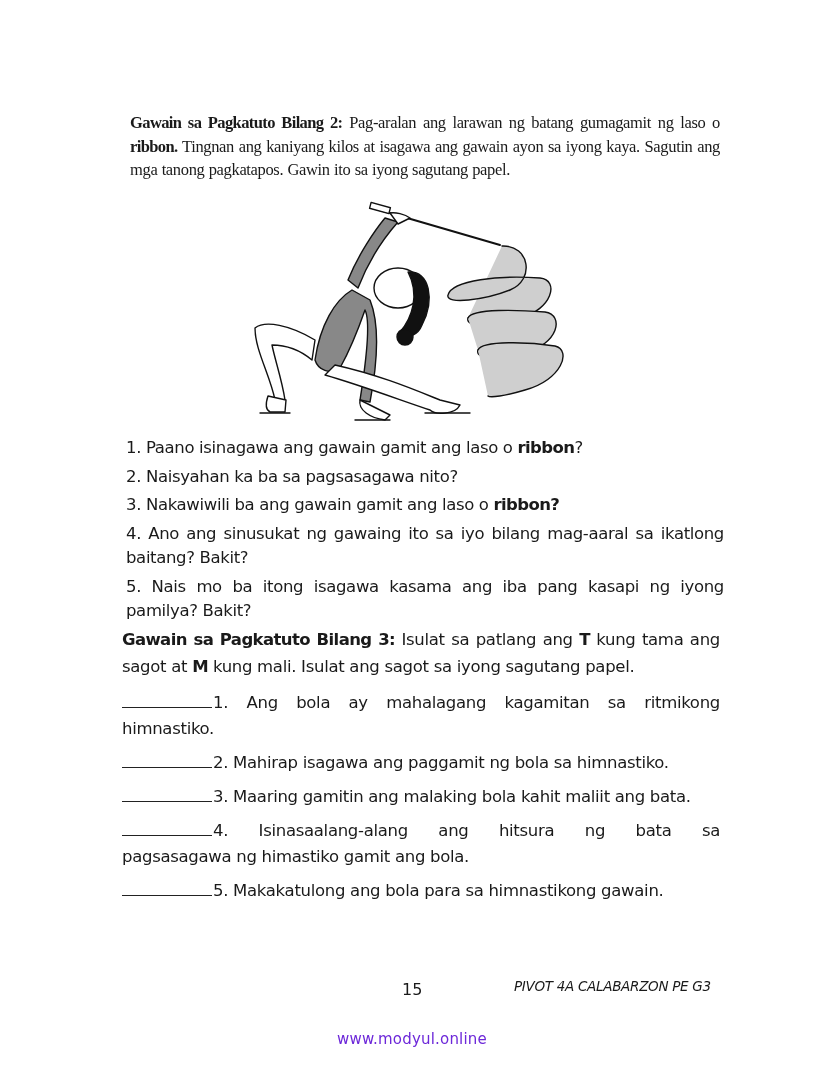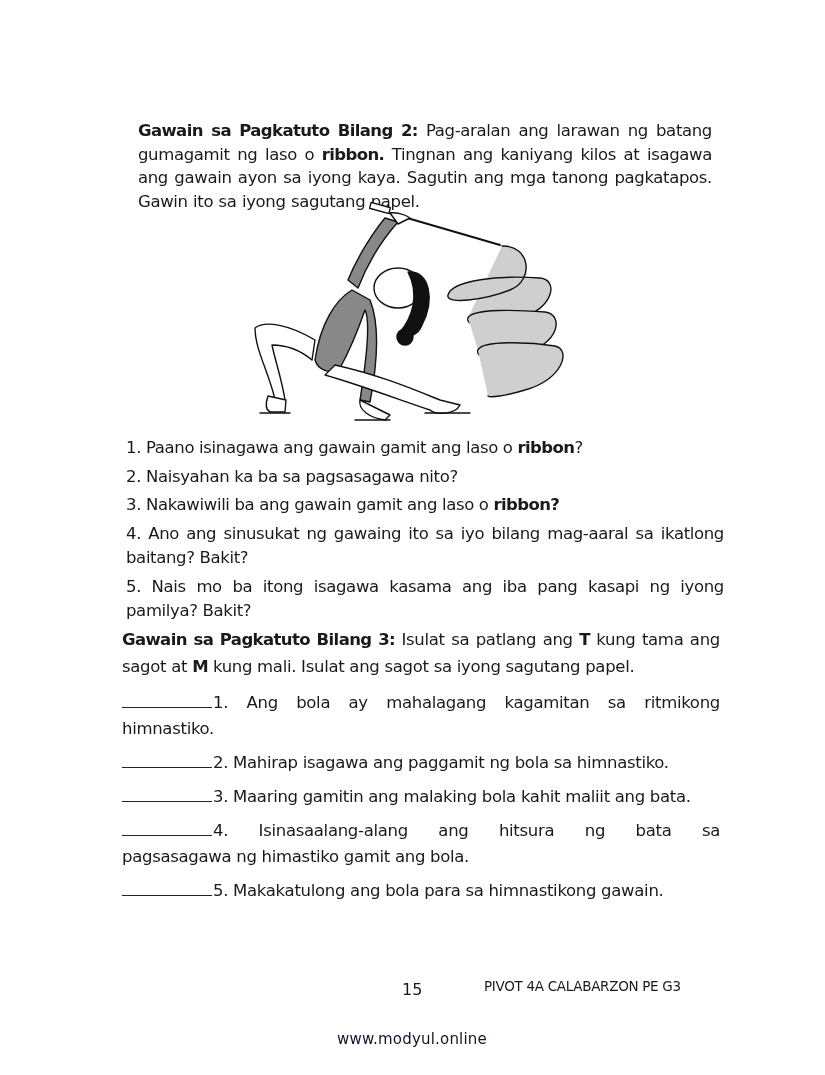--- a/index.html
+++ b/index.html
@@ -1,29 +1,29 @@
 <!DOCTYPE html>
 <html><head>
 <meta charset="utf-8">
 <style>
   html, body { margin: 0; padding: 0; background: #ffffff; }
   body { width: 825px; height: 1075px; position: relative; overflow: hidden;
          font-family: "DejaVu Sans", sans-serif; color: #1a1a1a; }
   .page { position: absolute; left: 122px; top: 103px; width: 606px; }
-  .para { font-size: 16.5px; line-height: 23.5px; text-align: justify; margin: 16px; letter-spacing: -0.35px; word-spacing: 0.5px; }
+  .para { font-size: 16.5px; line-height: 23.5px; text-align: justify; margin: 8px; letter-spacing: -0.35px; word-spacing: 0.5px; font-family: Liberation Serif, serif; }
   .b { font-weight: bold; letter-spacing: -0.6px; }
   .illus { position: absolute; left: 240px; top: 200px; width: 360px; height: 225px; }
   .qlist { position: absolute; left: 122px; top: 432px; width: 606px; }
   .q { font-size: 16.5px; line-height: 24.5px; text-align: justify; margin: 4px; letter-spacing: -0.35px; }
   .act3 { position: absolute; left: 122px; top: 626px; width: 606px; }
   .item { font-size: 16.5px; line-height: 26px; text-align: justify; margin: 0 8px 8px 0; letter-spacing: -0.3px; }
   .blank { display: inline-block; width: 90px; border-bottom: 1.2px solid #222; height: 14px; vertical-align: baseline; margin-right: 1px; }
   .footer-page { position: absolute; left: 402px; top: 980px; font-size: 16px; text-align: center; }
-  .footer-label { position: absolute; left: 484px; top: 978px; font-size: 13.5px; letter-spacing: -0.3px; }
-  .watermark { position: absolute; left: 337px; top: 1030px; font-size: 15px; color: #0f172a; letter-spacing: 0.2px; }
+  .footer-label { position: absolute; left: 514px; top: 978px; font-size: 13.5px; font-style: italic; letter-spacing: -0.3px; }
+  .watermark { position: absolute; left: 337px; top: 1030px; font-size: 15px; color: #6d28d9; letter-spacing: 0.2px; }
 </style>
 </head>
 <body>
 
 <div class="page">
   <p class="para"><span class="b">Gawain sa Pagkatuto Bilang 2:</span><span> Pag-aralan ang larawan ng batang gumagamit ng laso o </span><span class="b">ribbon.</span><span> Tingnan ang kaniyang kilos at isagawa ang gawain ayon sa iyong kaya. Sagutin ang mga tanong pagkatapos. Gawin ito sa iyong sagutang papel.</span></p>
 </div>
 
 <svg class="illus" viewBox="0 0 360 225" xmlns="http://www.w3.org/2000/svg">
   <g fill="none" stroke="#111" stroke-width="1.4" stroke-linejoin="round" stroke-linecap="round">

